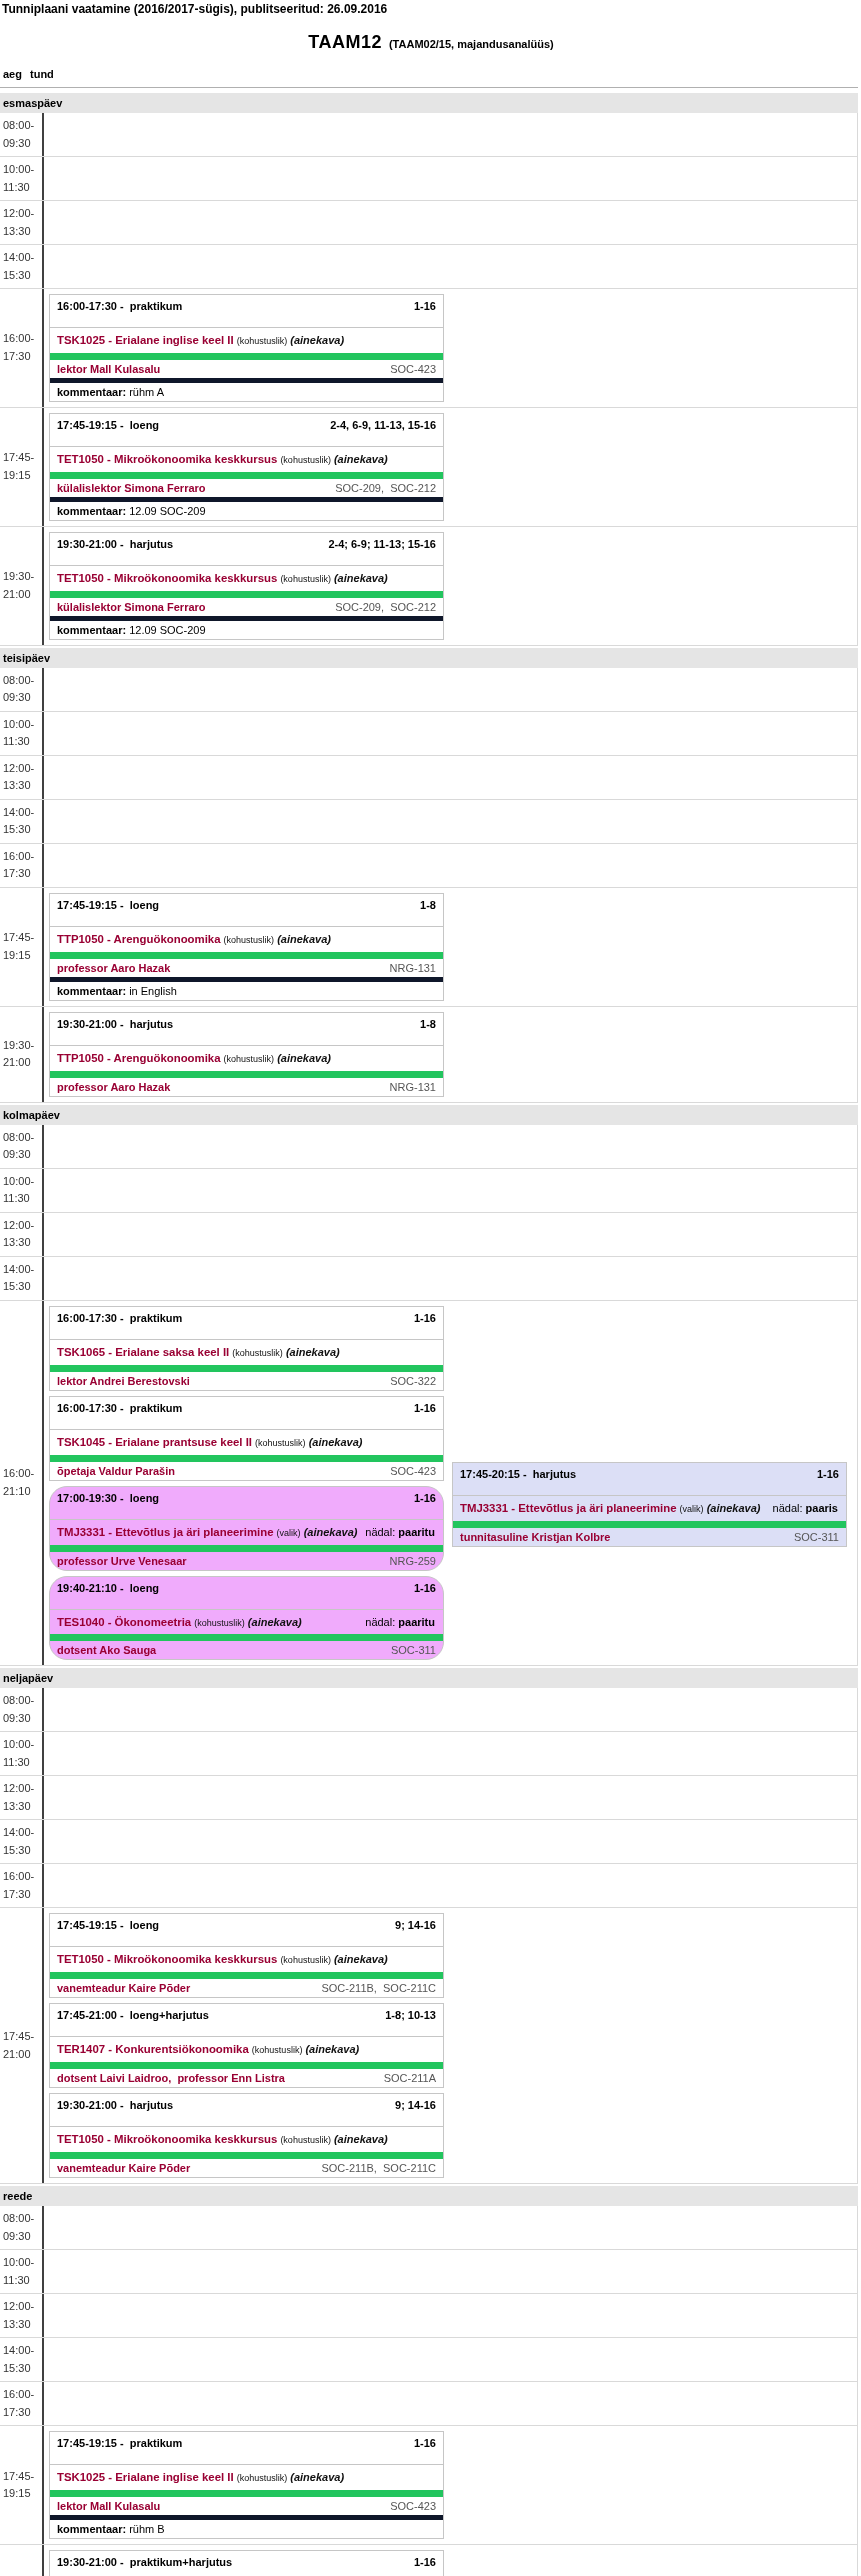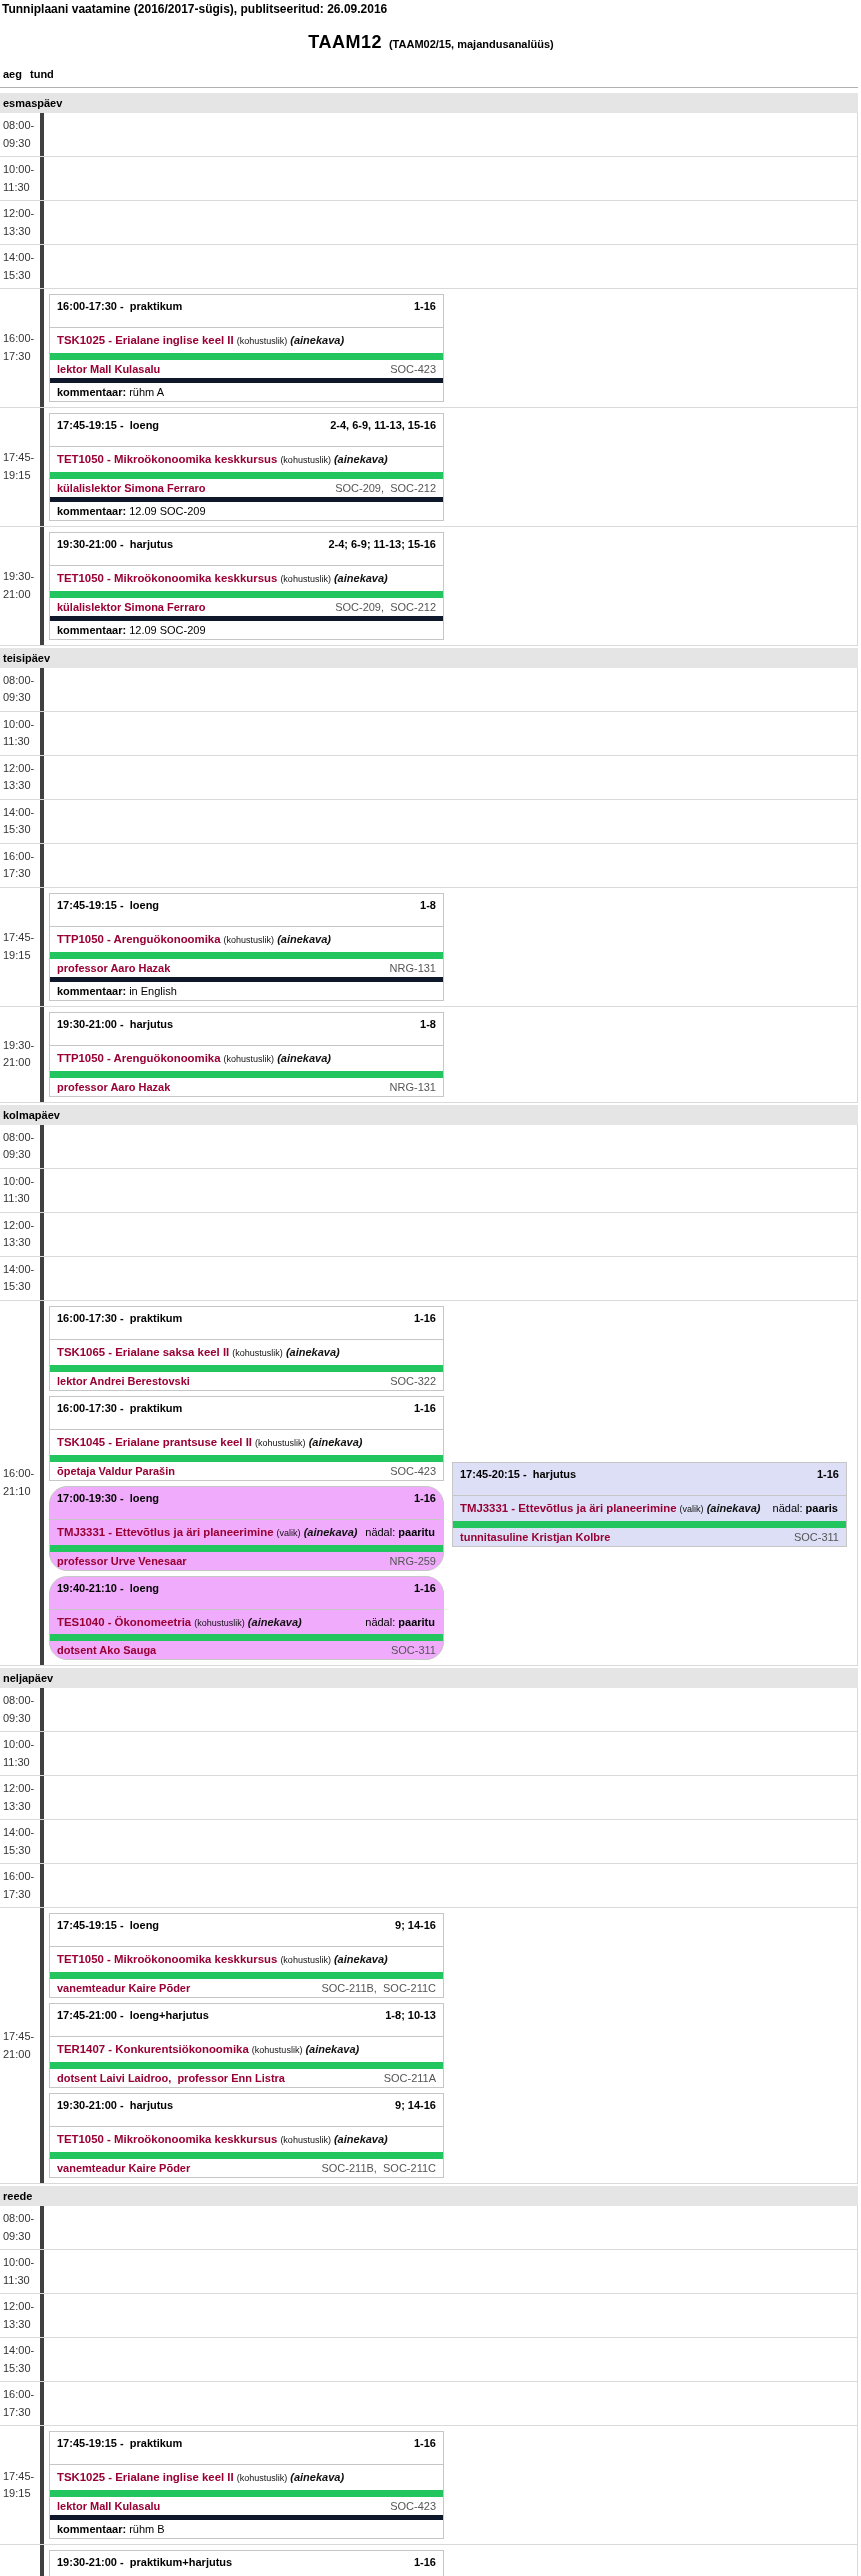--- a/index.html
+++ b/index.html
@@ -8,21 +8,21 @@
   .top-note{font-weight:bold;font-size:12px;padding:2px 2px 0 2px;}
   .title-row{text-align:center;margin:16px 0 12px 0;}
   .title-main{font-size:18px;font-weight:bold;letter-spacing:0.5px;}
   .title-sub{font-size:11px;font-weight:bold;margin-left:7px;}
   .table-head{display:flex;padding:3px 0 7px 0;border-bottom:1px solid #b0b0b0;width:858px;}
   .th-aeg{font-weight:bold;width:27px;padding-left:3px;}
   .th-tund{font-weight:bold;}
   #days{margin-top:5px;}
   .day-band{background:#e5e5e5;font-weight:bold;padding:4px 3px;width:858px;box-sizing:border-box;margin-top:2px;}
   .time-row{display:flex;border-bottom:1px solid #d9d9d9;border-right:1px solid #d9d9d9;min-height:44px;width:858px;box-sizing:border-box;background:#fff;}
-  .aeg-cell{width:44px;min-width:44px;border-right:4px solid #404040;display:flex;flex-direction:column;justify-content:center;padding-left:3px;box-sizing:border-box;color:#333;line-height:1.6;}
+  .aeg-cell{width:44px;min-width:44px;border-right:2px solid #404040;display:flex;flex-direction:column;justify-content:center;padding-left:3px;box-sizing:border-box;color:#333;line-height:1.6;}
   .row-content{flex:1;display:flex;align-items:flex-start;}
   .evcol{width:403px;}
   .event{border:1px solid #c6c6c6;background:#fff;margin:5px 0 5px 5px;box-sizing:border-box;width:395px;}
   .event.green{background:#f0abfc;border-radius:18px;}
   .event.blue{background:#dcdff6;}
   .col2 .event{margin-top:161px;}
   .ev-head{display:flex;justify-content:space-between;padding:5px 7px 15px 7px;font-weight:bold;border-bottom:1px solid #c6c6c6;gap:32px;}
   .ev-time{white-space:pre-wrap;}
   .ev-weeks{font-weight:bold;text-align:right;white-space:pre-wrap;}
   .ev-course{display:flex;justify-content:space-between;align-items:center;padding:4px 7px;border-bottom:7px solid #22c55e;gap:6px;}

